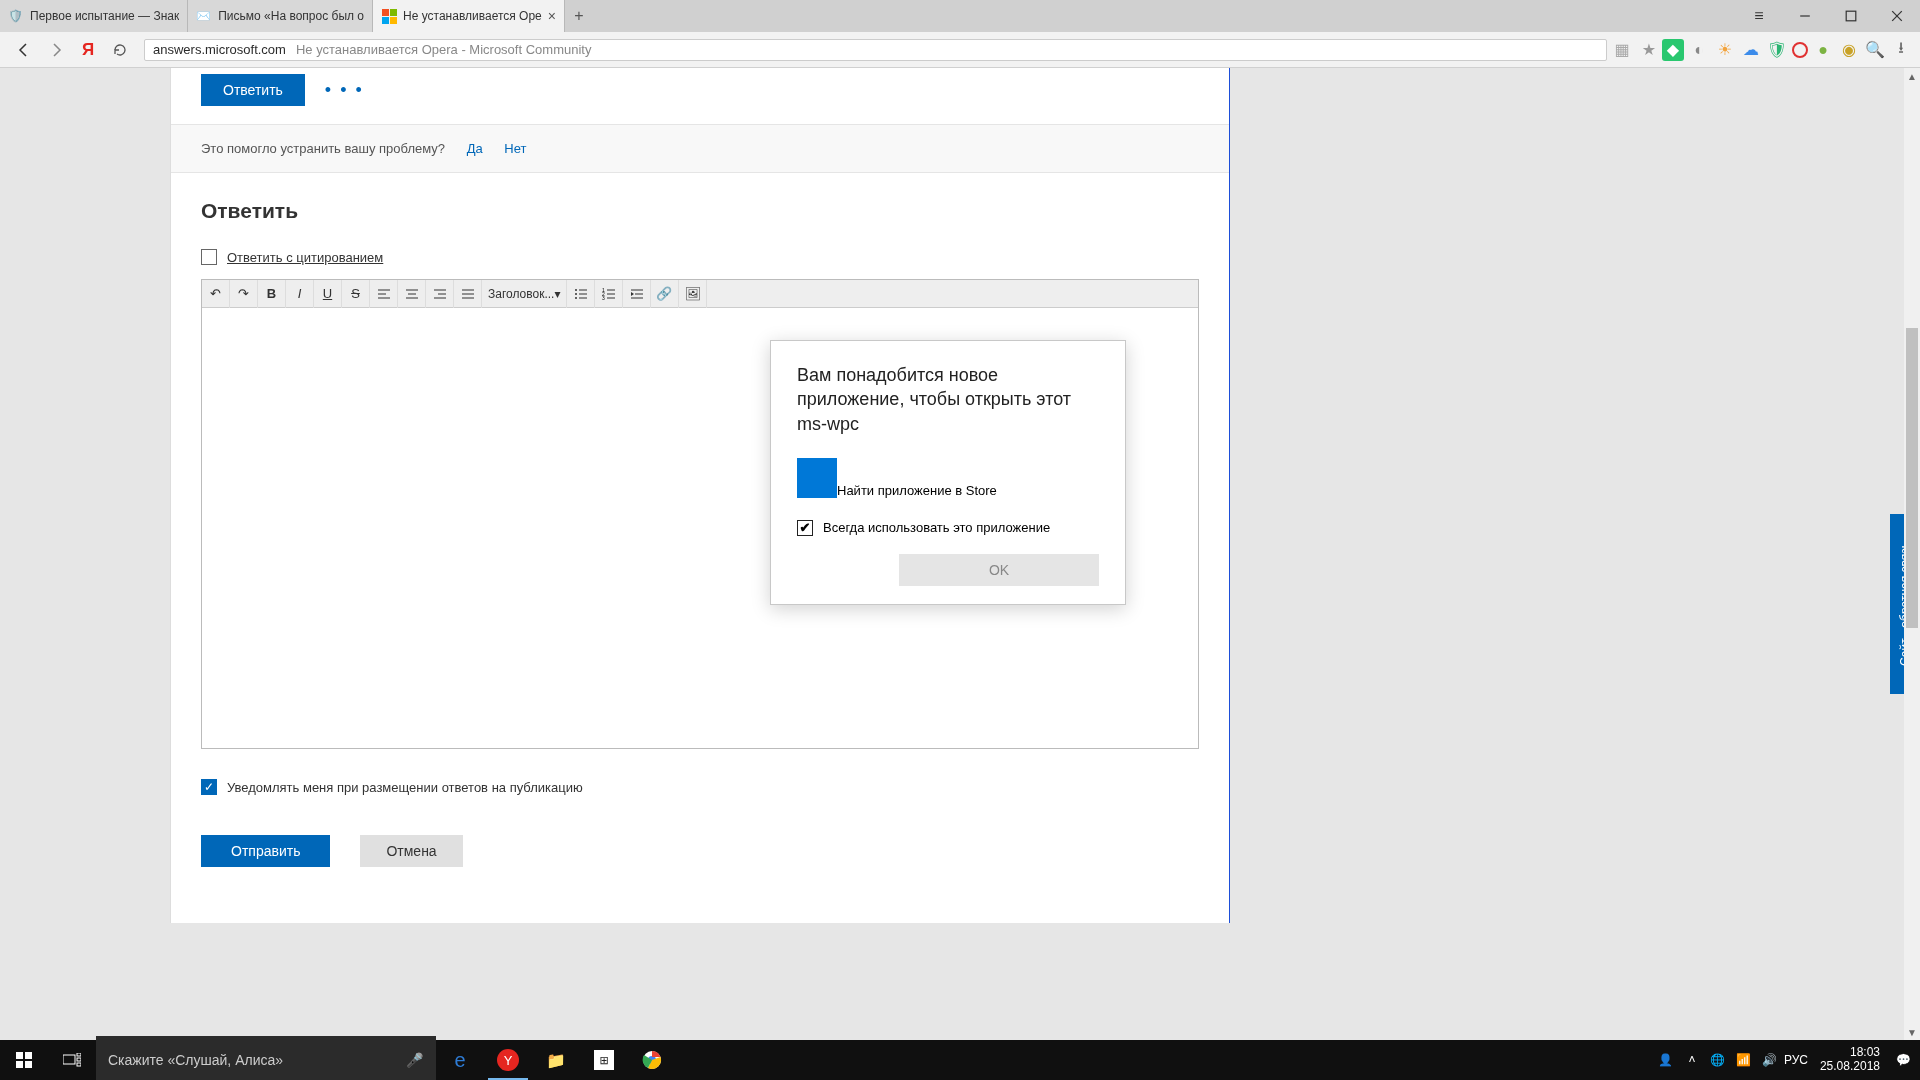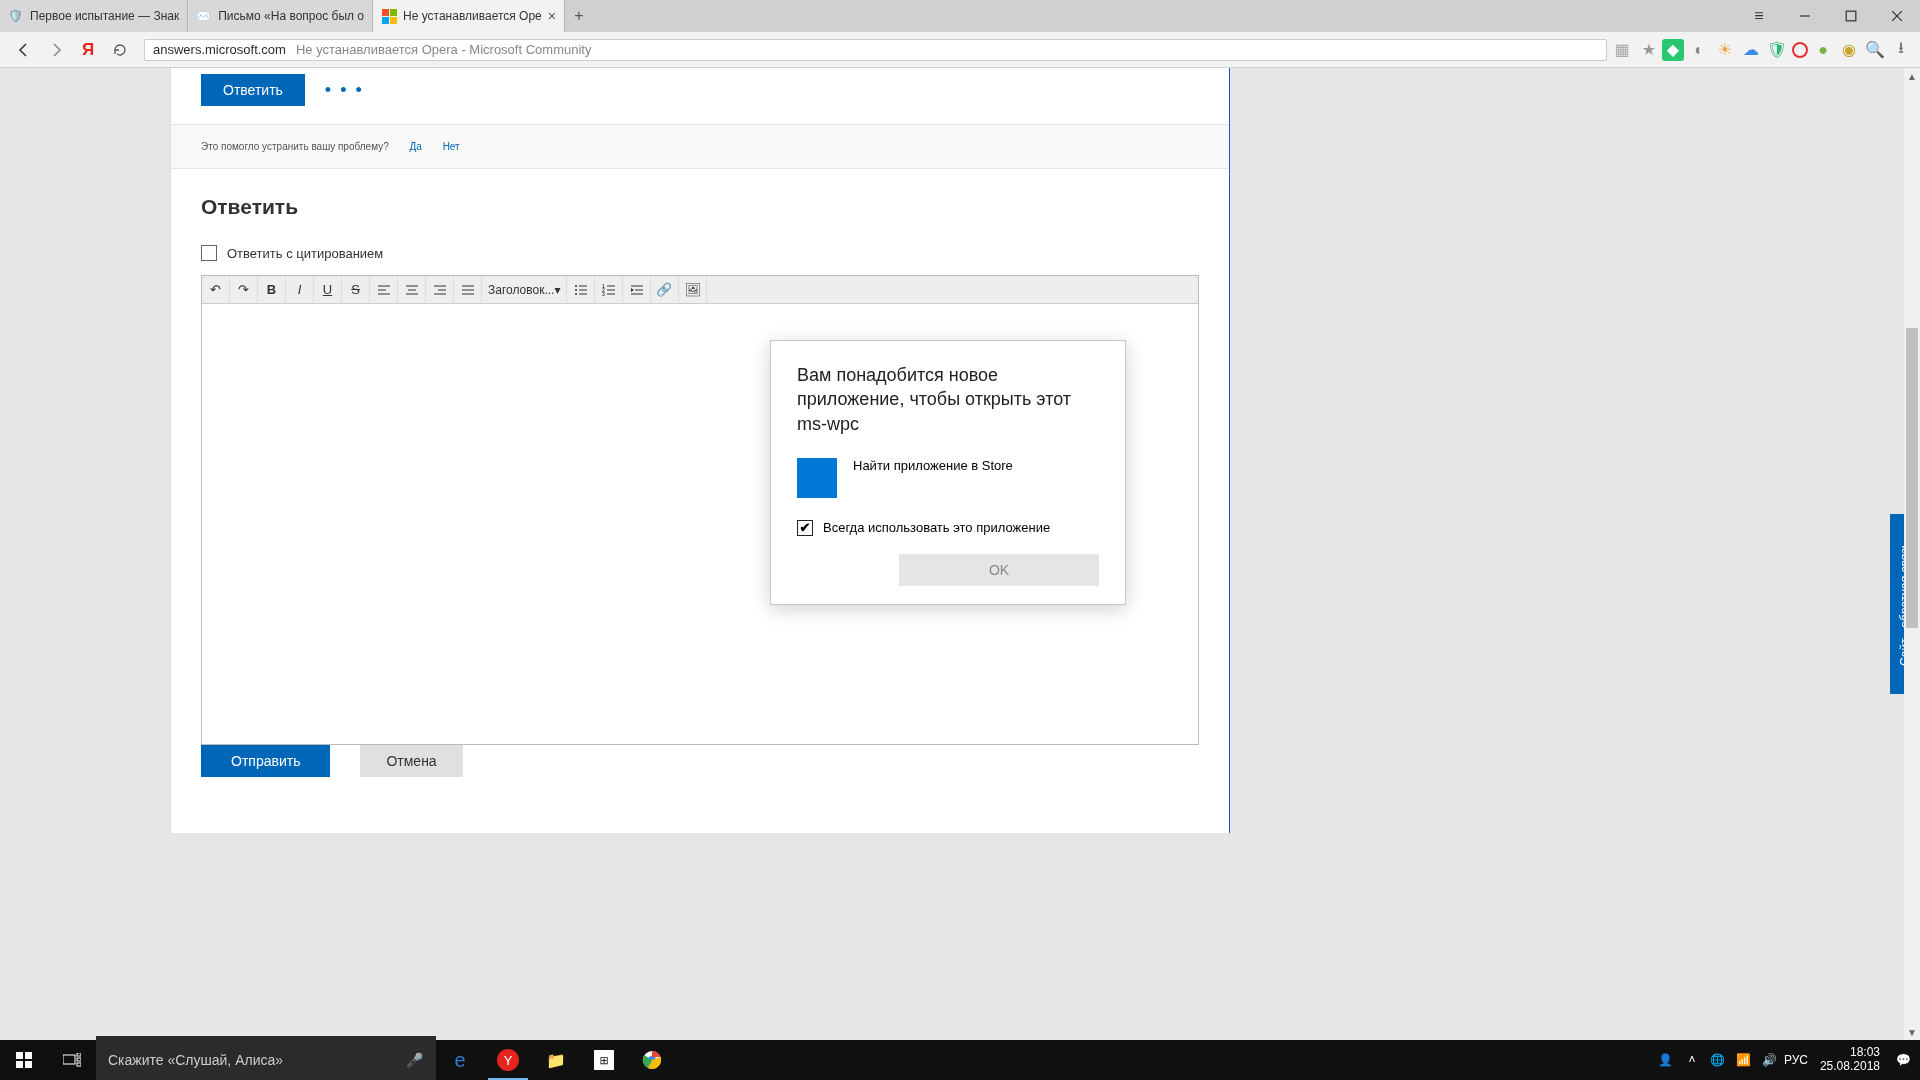--- a/index.html
+++ b/index.html
@@ -26,44 +26,44 @@
 .exticons { display: flex; gap: 4px; align-items: center; }
 .exticons .ext { width: 22px; height: 22px; display: flex; align-items: center; justify-content: center; border-radius: 3px; }
 .favstar { color: #999; margin: 0 6px; }
 
 
 .viewport { position: absolute; top: 68px; left: 0; right: 0; bottom: 40px; background: #e6e6e6; overflow: hidden; }
 .pagewrap { width: 1060px; margin: 0 0 0 170px; background: #fff; border-left: 1px solid #ddd; border-right: 1px solid #1d4ed8; padding-bottom: 30px; }
 .replybtn-row { padding: 6px 30px 18px; display: flex; align-items: center; gap: 20px; }
 .btn-primary { background: #0067b8; color: #fff; border: none; padding: 8px 22px; font-size: 14px; cursor: pointer; }
 .dots { color: #0067b8; font-size: 18px; letter-spacing: 2px; cursor: pointer; }
-.helpful { background: #f8f8f8; border-top: 1px solid #e5e5e5; border-bottom: 1px solid #e5e5e5; padding: 16px 30px; font-size: 10px; color: #555; }
+.helpful { background: #f8f8f8; border-top: 1px solid #e5e5e5; border-bottom: 1px solid #e5e5e5; padding: 16px 30px; font-size: 13px; color: #555; }
 .helpful a { color: #0067b8; text-decoration: none; margin-left: 18px; }
 .reply-section { padding: 26px 30px; }
 .reply-section h2 { font-size: 21px; font-weight: 600; color: #333; margin-bottom: 26px; }
-.quote-row { display: flex; align-items: center; margin-bottom: 14px; font-size: 13px; color: #333; }
+.quote-row { display: flex; align-items: center; margin-bottom: 14px; font-size: 13px; color: #333; text-decoration: underline; }
 .chk { width: 16px; height: 16px; border: 1px solid #666; margin-right: 10px; display: inline-flex; align-items: center; justify-content: center; background: #fff; }
 .chk.checked { background: #0067b8; border-color: #0067b8; }
 .chk.checked::after { content: "✓"; color: #fff; font-size: 12px; }
 
 .editor { border: 1px solid #bbb; }
 .toolbar { background: #eee; border-bottom: 1px solid #ccc; display: flex; align-items: center; height: 28px; }
 .tbtn { width: 28px; height: 28px; display: flex; align-items: center; justify-content: center; border-right: 1px solid #ddd; font-size: 13px; color: #333; cursor: pointer; }
 .tbtn.sel { padding: 0 6px; width: auto; font-size: 12px; }
 .tbtn svg { width: 14px; height: 14px; }
 .editor-body { height: 440px; background: #fff; }
 
 .notify-row { display: flex; align-items: center; font-size: 13px; color: #333; margin: 30px 0 40px; }
 .action-row { display: flex; gap: 30px; }
 .btn-secondary { background: #e0e0e0; color: #333; border: none; padding: 8px 26px; font-size: 14px; cursor: pointer; }
 
 
 .appdialog { position: absolute; left: 770px; top: 272px; width: 356px; background: #fff; border: 1px solid #c8c8c8; box-shadow: 0 4px 18px rgba(0,0,0,0.18); padding: 22px 26px 18px; }
 .appdialog h3 { font-size: 18px; font-weight: 400; color: #222; line-height: 1.35; margin-bottom: 20px; }
-.storeopt { display: flex; align-items: flex-start; gap: 16px; margin-bottom: 20px; padding: 2px 0; }
+.storeopt { display: flex; align-items: flex-end; margin-bottom: 20px; padding: 2px 0; }
 .storeopt .sq { width: 40px; height: 40px; background: #0078d7; }
 .storeopt span { font-size: 13px; }
 .always { display: flex; align-items: center; gap: 10px; font-size: 13px; margin-bottom: 18px; }
 .wchk { width: 16px; height: 16px; border: 1px solid #222; display: inline-flex; align-items: center; justify-content: center; background:#fff; font-size: 13px; font-weight: bold; }
 .okbtn { display: block; margin-left: auto; width: 200px; background: #e5e5e5; color: #888; border: none; padding: 8px 0; font-size: 14px; }
 
 
 .feedback-tab { position: absolute; right: 0; top: 446px; width: 30px; height: 180px; background: #0067b8; color: #fff; writing-mode: vertical-rl; transform: rotate(180deg); display: flex; align-items: center; justify-content: center; font-size: 12px; cursor: pointer; }
 
 
@@ -262,20 +262,24 @@
                 <line x1="5" y1="7" x2="13" y2="7" stroke="#333"></line>
                 <line x1="1" y1="11" x2="13" y2="11" stroke="#333"></line>
                 <path d="M1 5 L4 7 L1 9 Z" fill="#333"></path>
               </svg>
             </div>
           <div class="tbtn">🔗</div>
           <div class="tbtn">🖼</div>
         </div>
         <div class="editor-body"></div>
       </div>
+      <div class="notify-row">
+        <span class="chk checked"></span>
+        <span>Уведомлять меня при размещении ответов на публикацию</span>
+      </div>
       <div class="action-row">
         <button class="btn-primary" style="padding:8px 30px;">Отправить</button>
         <button class="btn-secondary">Отмена</button>
       </div>
     </div>
   </div>
 
   <div class="appdialog">
     <h3>Вам понадобится новое приложение, чтобы открыть этот ms-wpc</h3>
     <div class="storeopt">

